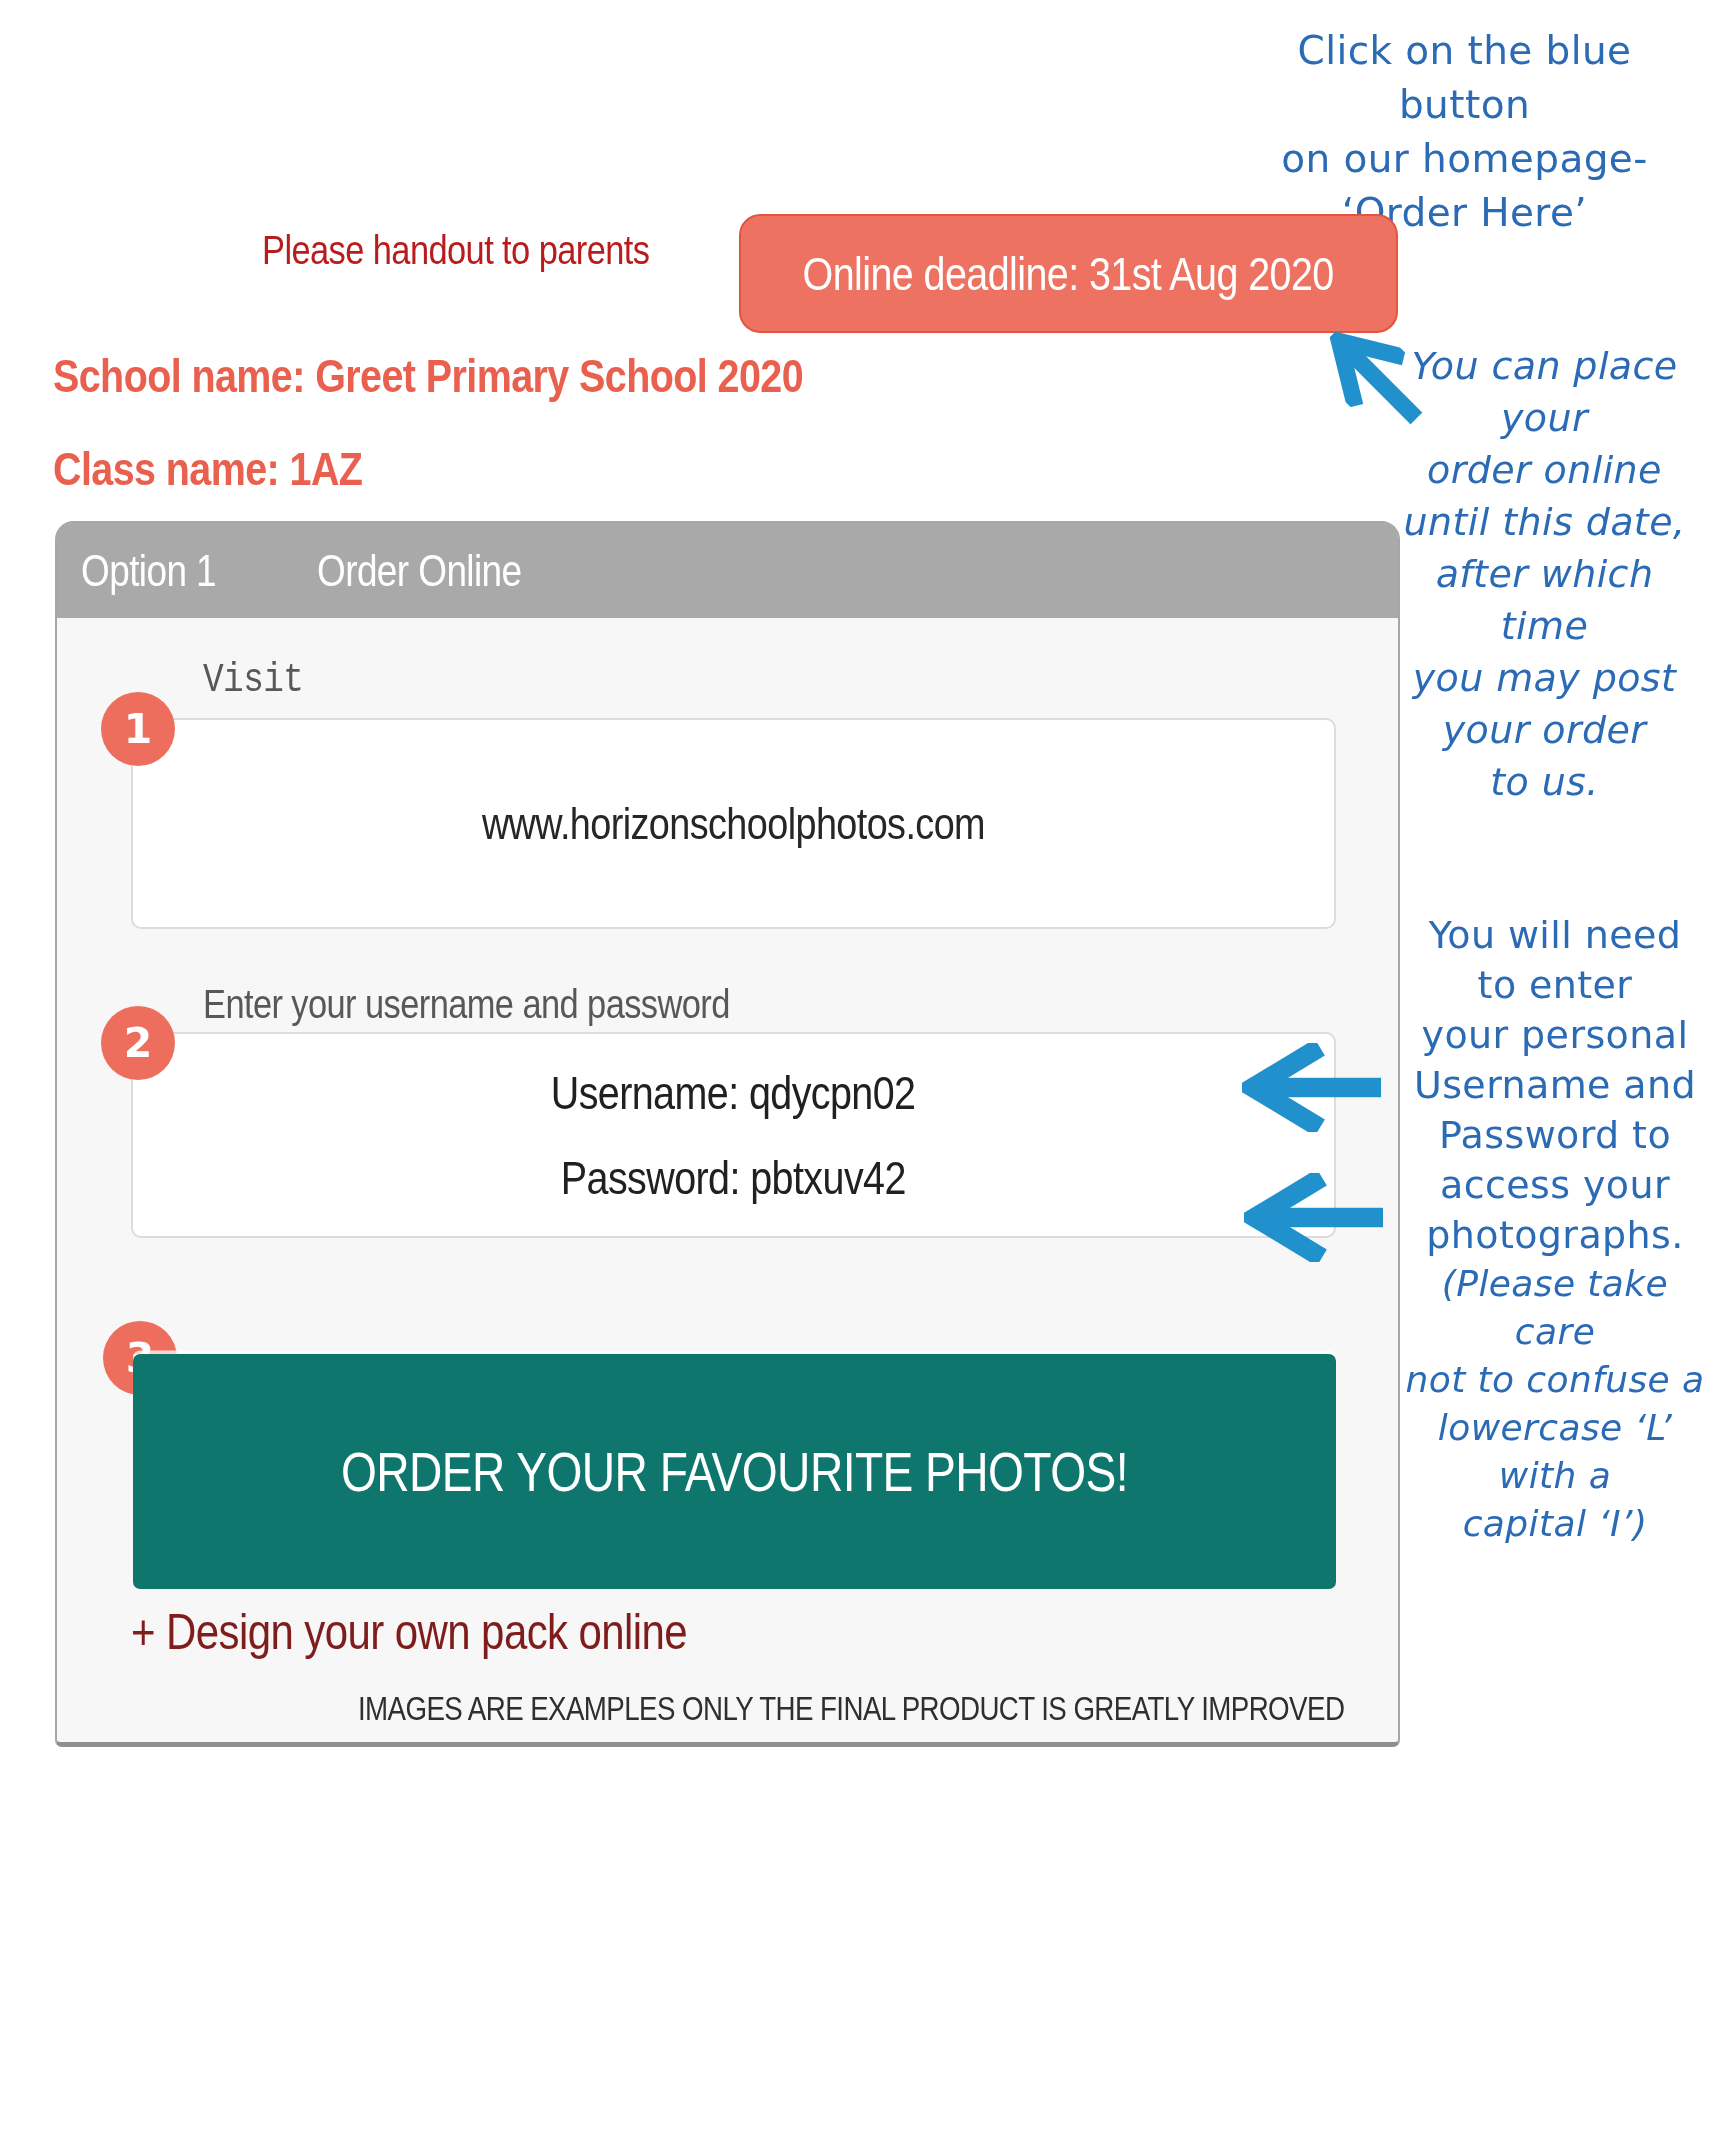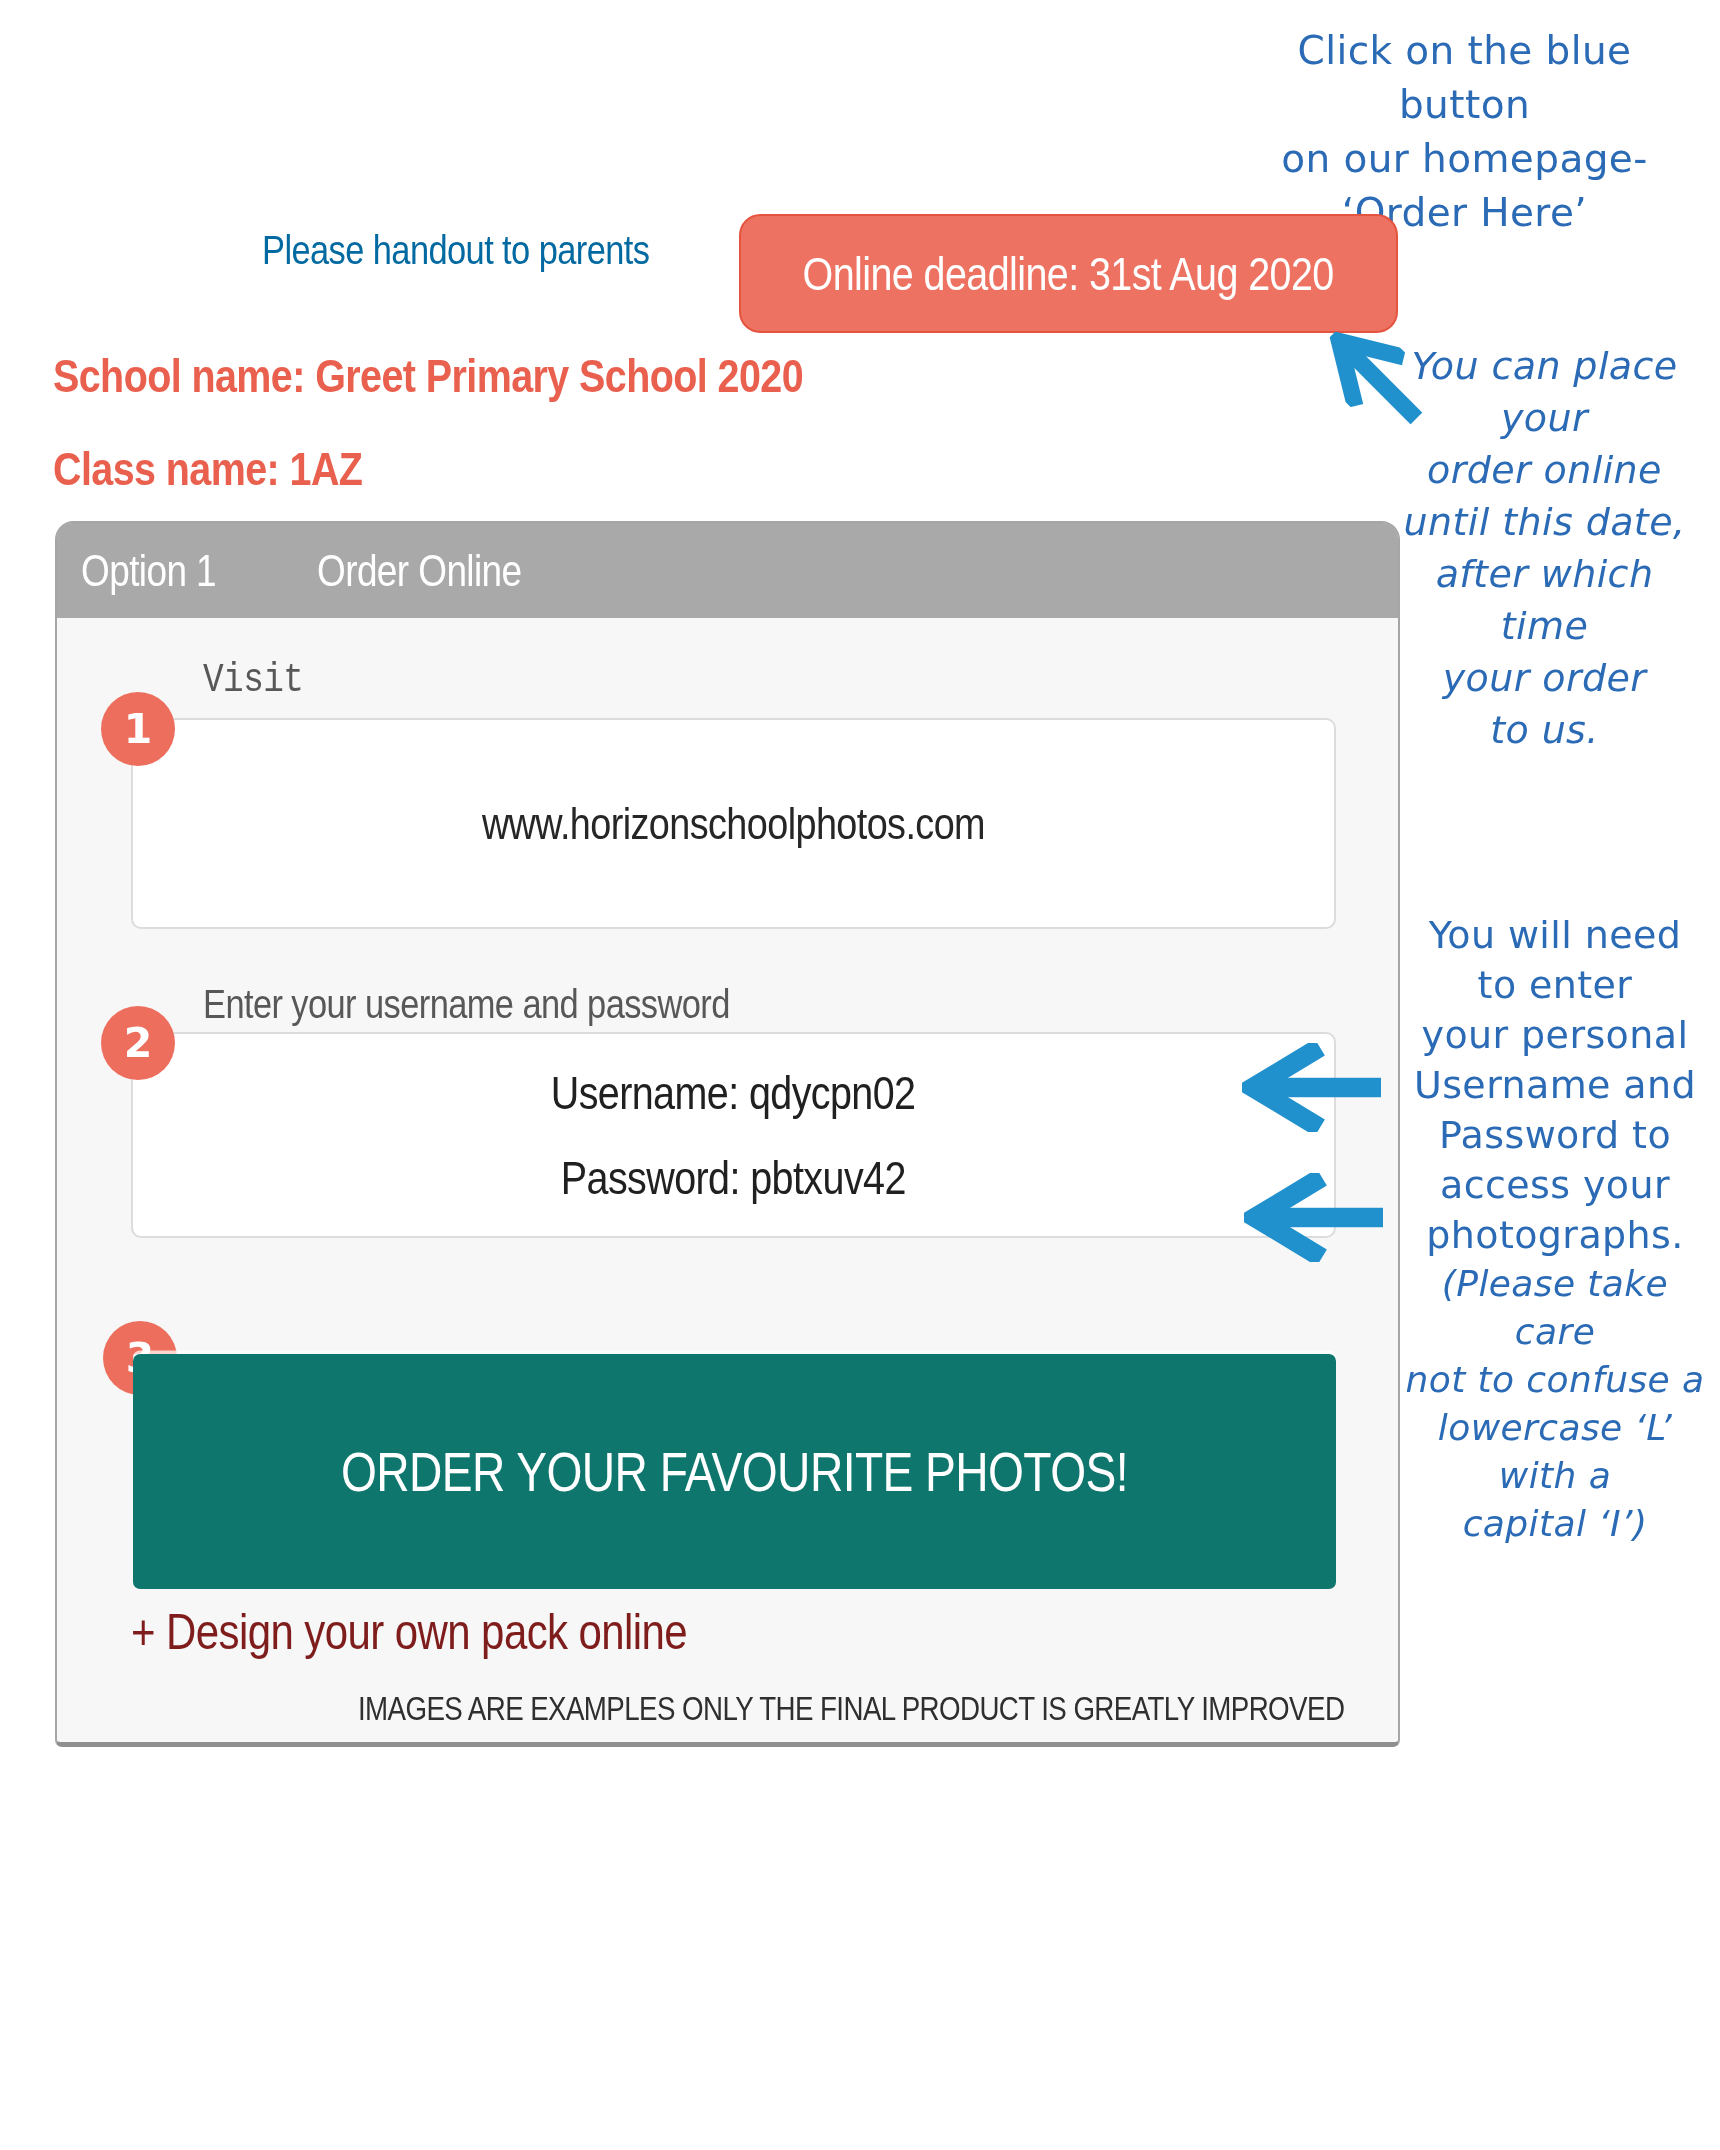--- a/index.html
+++ b/index.html
@@ -11,21 +11,21 @@
   .cond{display:inline-block;transform:scaleX(.84);transform-origin:left center;letter-spacing:-0.7px;white-space:nowrap;}
   .cond-c{display:inline-block;transform:scaleX(.84);transform-origin:center center;letter-spacing:-0.7px;white-space:nowrap;}
 
   
   .blue-note{position:absolute;color:#2b6ab5;font-family:"DejaVu Sans",sans-serif;text-align:center;letter-spacing:0.4px;}
   #top-note{left:1247px;top:24px;width:435px;font-size:39px;line-height:54px;}
   #deadline-note{left:1386px;top:340px;width:317px;font-size:38px;line-height:52px;font-style:italic;}
   #cred-note{left:1397px;top:910px;width:316px;font-size:38px;line-height:50px;}
   #cred-note .italic{font-style:italic;font-size:36px;line-height:48px;}
 
-  .handout{position:absolute;left:262px;top:227px;font-size:41px;color:#0369a1;}
+  .handout{position:absolute;left:262px;top:227px;font-size:41px;color:#b91c1c;}
   .deadline-badge{
     position:absolute;left:739px;top:188px;width:659px;height:119px;box-sizing:border-box;
     background:#ed7261;border:2.8px solid #e4543f;border-radius:21.3px;
     display:flex;align-items:center;justify-content:center;color:#fff;font-size:47px;margin-top:26px;
   }
   .school{position:absolute;left:53px;top:348px;font-size:47px;font-weight:600;color:#e9604e;}
   .classname{position:absolute;left:53px;top:441px;font-size:47px;font-weight:600;color:#e9604e;}
 
   .panel{
     position:absolute;left:55px;top:521px;width:1345px;height:1226px;box-sizing:border-box;
@@ -97,20 +97,21 @@
     <path d="M112 6 L16 64 L112 122" fill="none" stroke="#2191ce" stroke-width="28"></path>
     <rect x="34" y="50" width="166" height="28" fill="#2191ce"></rect>
   </svg>
 
   <div id="deadline-note" class="blue-note">
     <div>You can place</div>
     <div>your</div>
     <div>order online</div>
     <div>until this date,</div>
     <div>after which time</div>
+    <div>you may post</div>
     <div>your order</div>
     <div>to us.</div>
   </div>
 
   <div class="school">
     <span class="cond">School name: Greet Primary School 2020</span>
   </div>
   <div class="classname">
     <span class="cond">Class name: 1AZ</span>
   </div>

